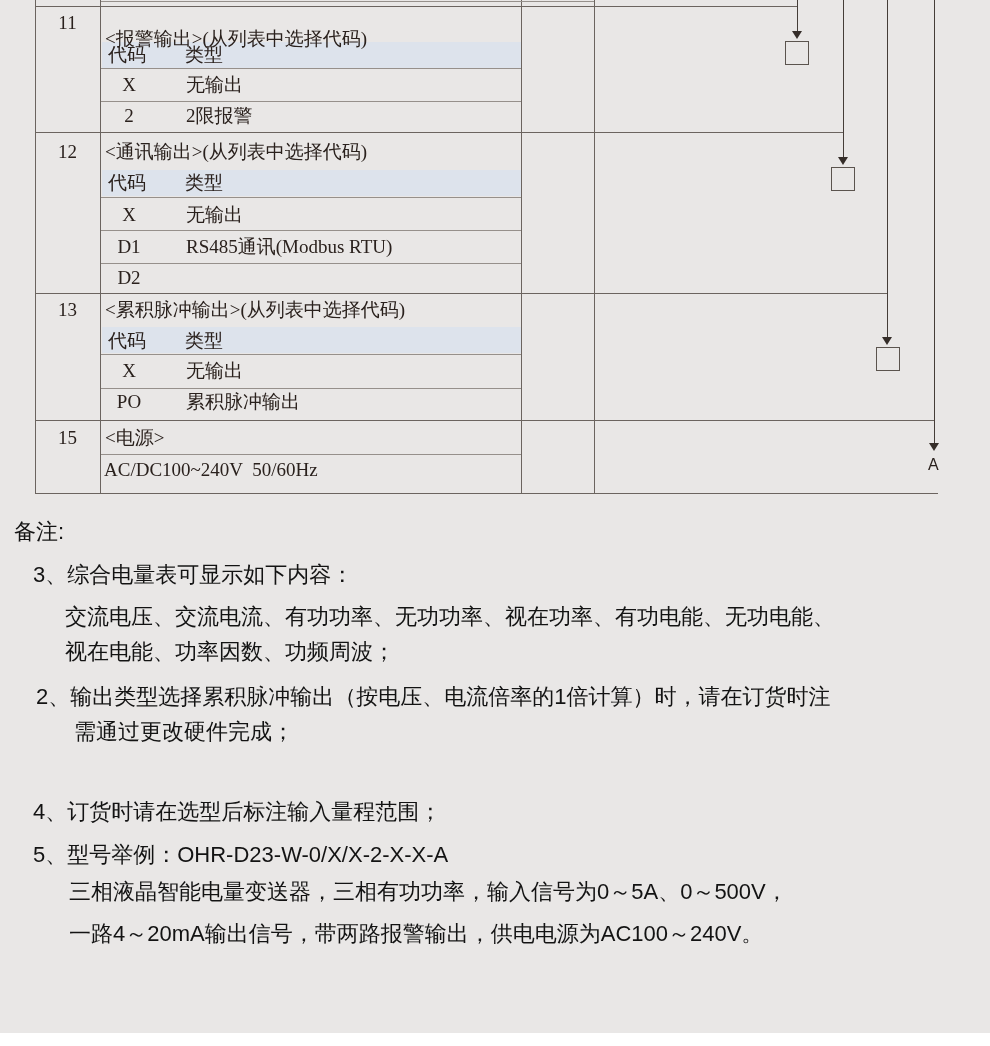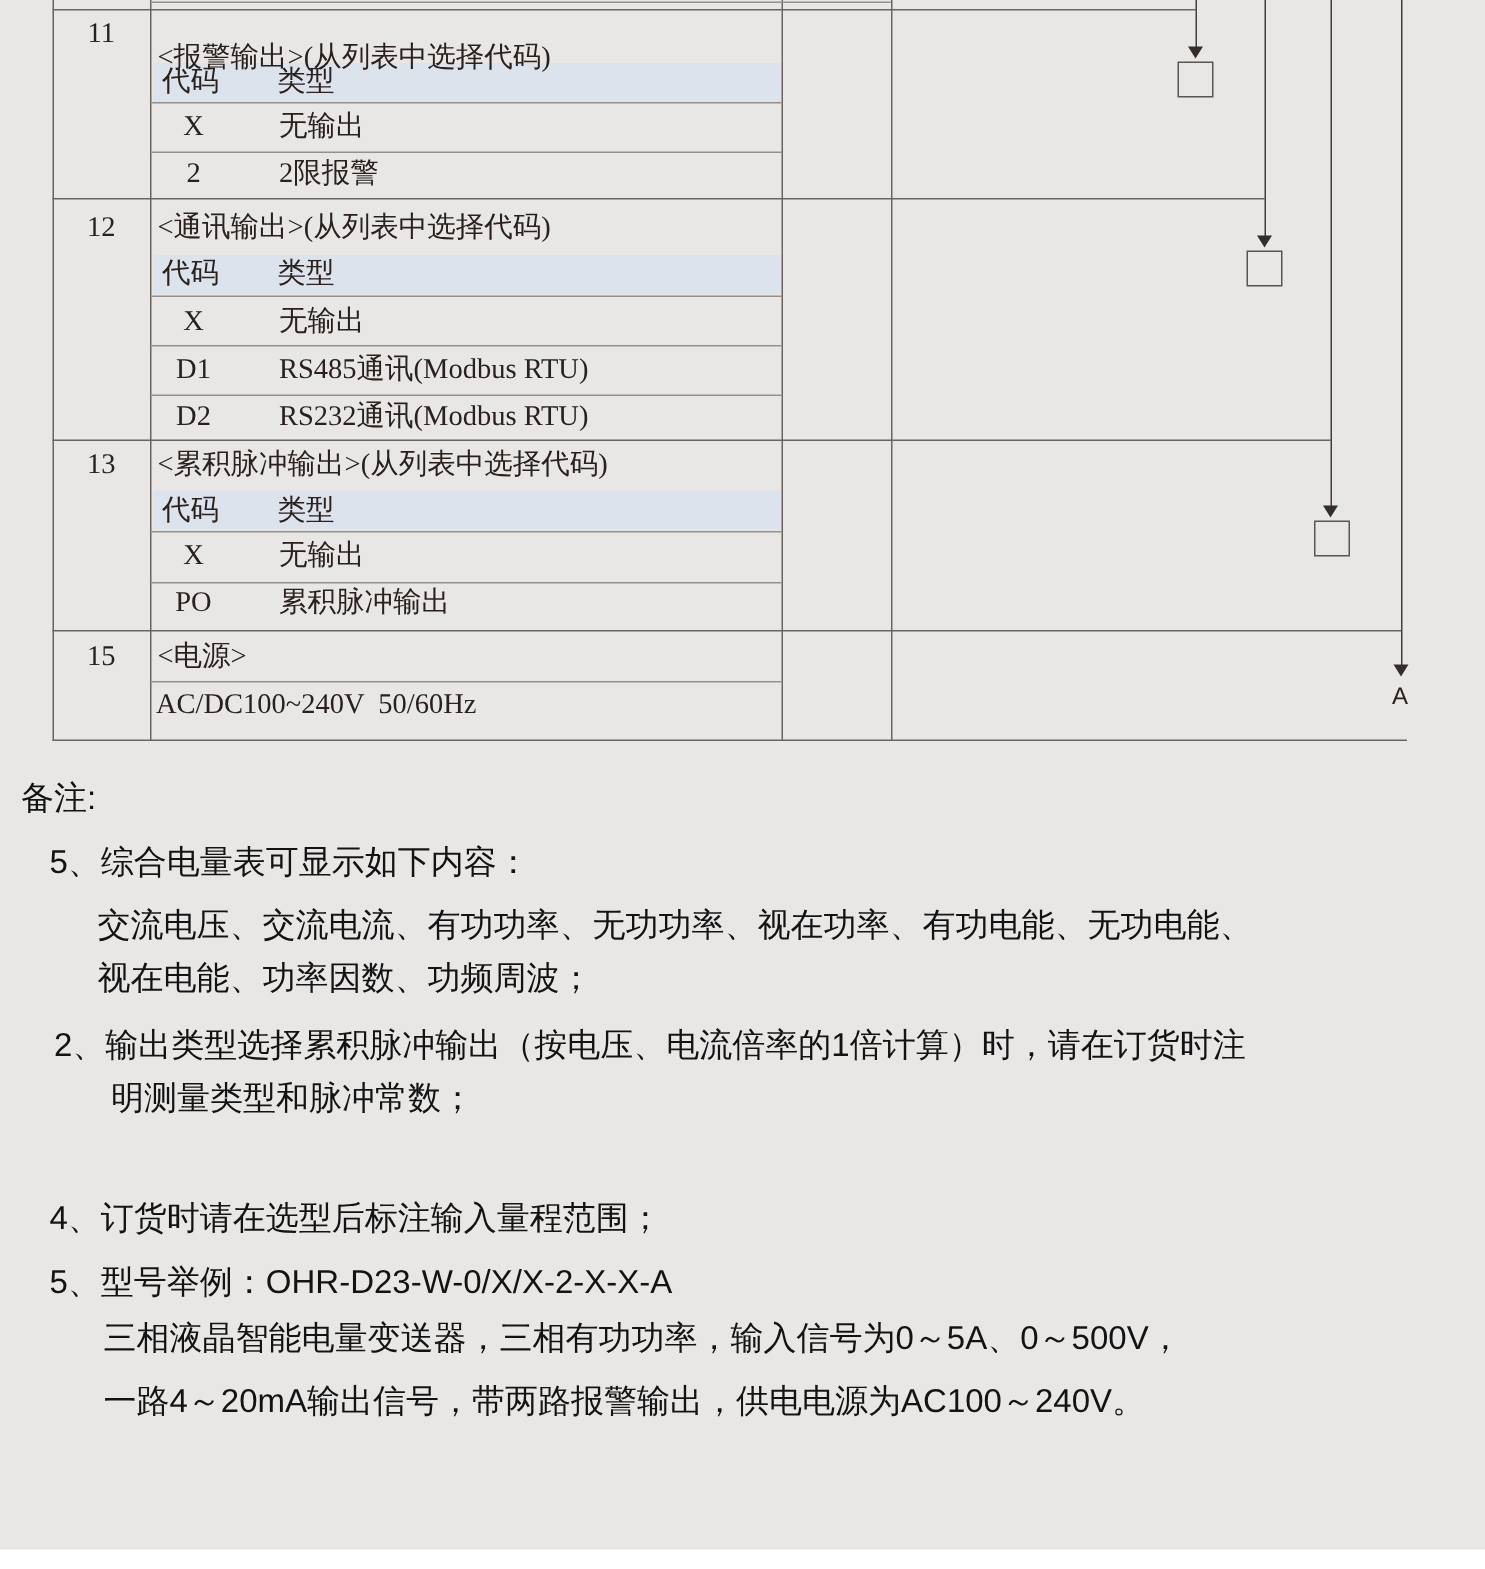--- a/index.html
+++ b/index.html
@@ -84,40 +84,39 @@
 
   <div class="t num" style="top:141px;">12</div>
   <div class="t ttl" style="top:141px;">&lt;通讯输出&gt;(从列表中选择代码)</div>
   <div class="t hdr-code" style="top:172px;">代码</div>
   <div class="t hdr-type" style="top:172px;">类型</div>
   <div class="t code" style="top:204px;">X</div>
   <div class="t typ" style="top:204px;">无输出</div>
   <div class="t code" style="top:236px;">D1</div>
   <div class="t typ" style="top:236px;">RS485通讯(Modbus RTU)</div>
   <div class="t code" style="top:267px;">D2</div>
-  <div class="t typ" style="top:267px;">RS232通讯(Modbus RTU)</div>
 
   <div class="t num" style="top:299px;">13</div>
   <div class="t ttl" style="top:299px;">&lt;累积脉冲输出&gt;(从列表中选择代码)</div>
   <div class="t hdr-code" style="top:330px;">代码</div>
   <div class="t hdr-type" style="top:330px;">类型</div>
   <div class="t code" style="top:360px;">X</div>
   <div class="t typ" style="top:360px;">无输出</div>
   <div class="t code" style="top:391px;">PO</div>
   <div class="t typ" style="top:391px;">累积脉冲输出</div>
 
   <div class="t num" style="top:427px;">15</div>
   <div class="t ttl" style="top:427px;">&lt;电源&gt;</div>
   <div class="t" style="left:104px;top:459px;">AC/DC100~240V  50/60Hz</div>
 
   <div class="note" style="left:14px;top:519px;">备注:</div>
-  <div class="note" style="left:33px;top:562px;">5、综合电量表可显示如下内容：</div>
+  <div class="note" style="left:33px;top:562px;">3、综合电量表可显示如下内容：</div>
   <div class="note" style="left:65px;top:604px;">交流电压、交流电流、有功功率、无功功率、视在功率、有功电能、无功电能、</div>
   <div class="note" style="left:65px;top:639px;">视在电能、功率因数、功频周波；</div>
   <div class="note" style="left:36px;top:684px;">2、输出类型选择累积脉冲输出（按电压、电流倍率的1倍计算）时，请在订货时注</div>
-  <div class="note" style="left:74px;top:719px;">明测量类型和脉冲常数；</div>
+  <div class="note" style="left:74px;top:719px;">需通过更改硬件完成；</div>
   <div class="note" style="left:33px;top:799px;">4、订货时请在选型后标注输入量程范围；</div>
   <div class="note" style="left:33px;top:842px;">5、型号举例：OHR-D23-W-0/X/X-2-X-X-A</div>
   <div class="note" style="left:69px;top:879px;">三相液晶智能电量变送器，三相有功功率，输入信号为0～5A、0～500V，</div>
   <div class="note" style="left:69px;top:921px;">一路4～20mA输出信号，带两路报警输出，供电电源为AC100～240V。</div>
 
   <div class="white-strip"></div>
 </div>
 
 </body></html>

